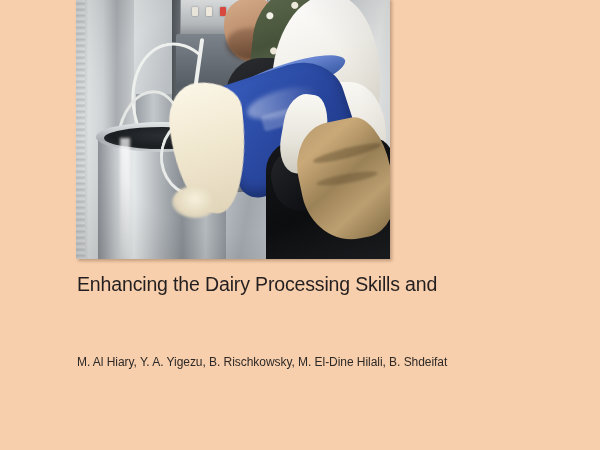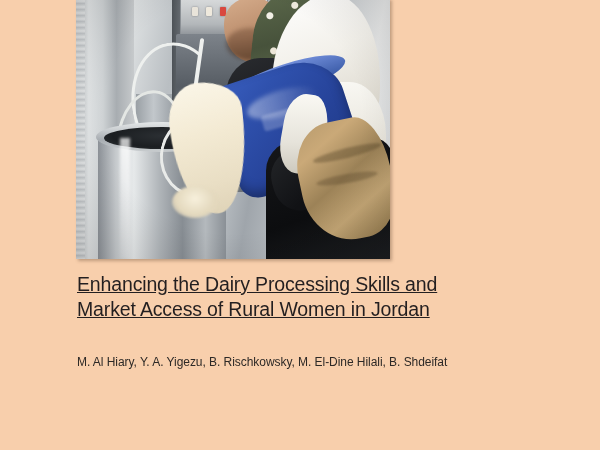--- a/index.html
+++ b/index.html
@@ -268,21 +268,20 @@
   #title {
     position: absolute;
     left: 77px;
     top: 272px;
     width: 400px;
     font-family: "Liberation Sans", sans-serif;
     font-size: 19.5px;
     line-height: 25px;
     color: #231F20;
     letter-spacing: -0.15px;
-    text-decoration: underline;
   }
   #authors {
     position: absolute;
     left: 77px;
     top: 356px;
     width: 420px;
     font-family: "Liberation Sans", sans-serif;
     font-size: 12px;
     line-height: 13px;
     color: #2d2926;
@@ -340,18 +339,17 @@
     <div class="photo-layer white-wrap"></div>
     <div class="photo-layer sleeve-tan"></div>
     <div class="photo-layer sleeve-fold1"></div>
     <div class="photo-layer sleeve-fold2"></div>
 
     <div class="photo-layer photo-vignette"></div>
   </div>
 
   <div id="title">
     <div>Enhancing the Dairy Processing Skills and</div>
-    <div>Market Access of Rural Women in Jordan</div>
   </div>
 
   <div id="authors">M. Al Hiary, Y. A. Yigezu, B. Rischkowsky, M. El-Dine Hilali, B. Shdeifat</div>
 
 </div>
 
 </body></html>

